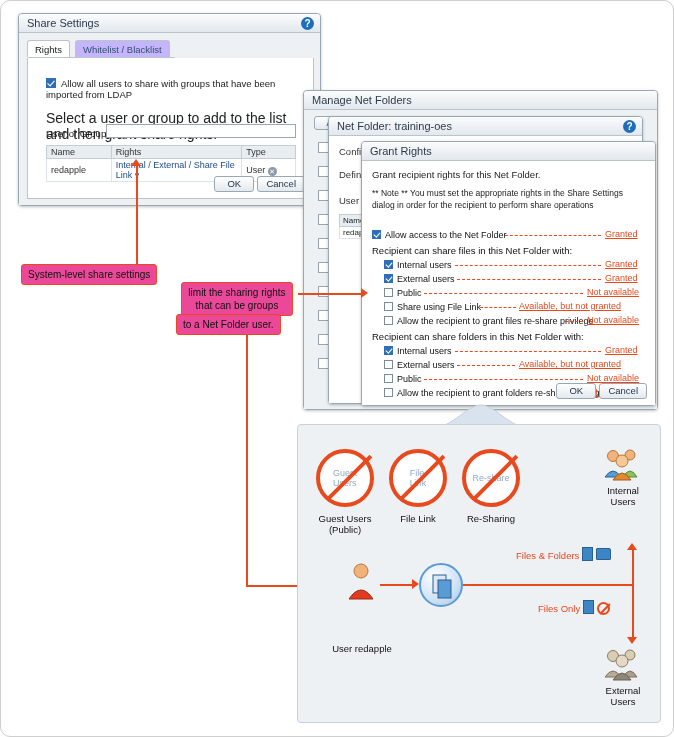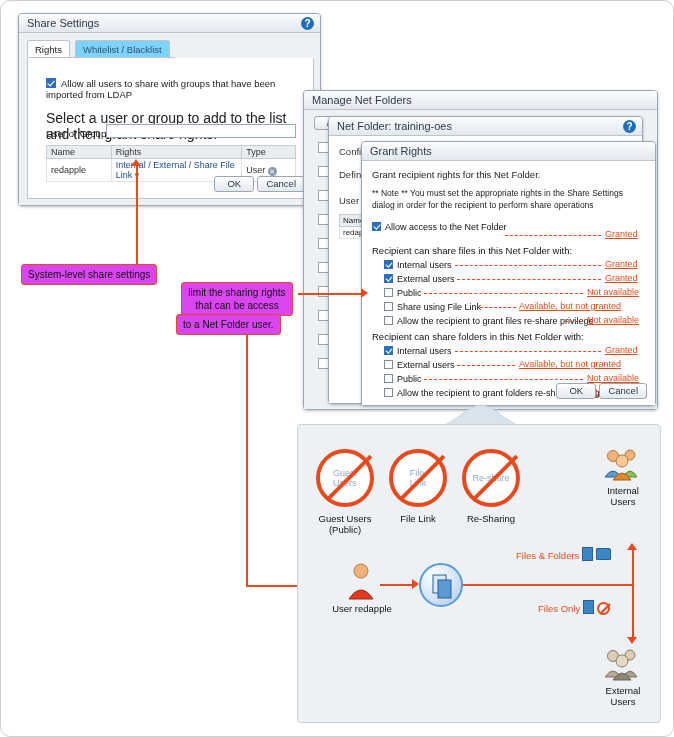--- a/index.html
+++ b/index.html
@@ -79,21 +79,21 @@
     right: 6px;
     height: 19px;
     border-bottom: 1px solid #b9c4cd;
   }
   .tab {
     display: inline-block;
     font-size: 9.5px;
     padding: 3px 7px 2px 7px;
     border: 1px solid #b9c4cd;
     border-bottom: none;
-    background: #7dd3fc;
+    background: #c4b5fd;
     color: #31506d;
     border-radius: 3px 3px 0 0;
     margin-right: 2px;
     position: relative;
     top: 1px;
   }
   .tab.active {
     background: #ffffff;
     color: #1a1a1a;
     top: 1px;
@@ -251,21 +251,21 @@
   
   .callout {
     position: absolute;
     font-size: 10px;
     color: #111;
     line-height: 13px;
     text-align: center;
   }
   .callout-box {
     border: 1px solid #e8491d;
-    background: #d946ef;
+    background: #ec4899;
     border-radius: 3px;
     padding: 3px 6px;
     display: inline-block;
   }
 
   
   .line-h { position: absolute; height: 0; border-top: 2px solid #e8491d; }
   .line-v { position: absolute; width: 0; border-left: 2px solid #e8491d; }
 
   
@@ -379,20 +379,21 @@
     border-radius: 50%;
     background: radial-gradient(circle at 35% 30%, #ffffff, #cfe2f5 60%, #9dc3e6);
     border: 2px solid #5b9bd5;
     box-sizing: border-box;
   }
   .center-label {
     position: absolute;
     font-size: 9.5px;
     text-align: center;
     color: #111;
+    margin-top: 40px;
   }
 </style>
 </head>
 <body>
 
 <div id="page">
 
   <div class="dialog" id="share-settings">
     <div class="dlg-title">
       <span>Share Settings</span>
@@ -484,21 +485,21 @@
 
   <div class="dialog" id="grant-rights">
     <div class="dlg-title">
       <span>Grant Rights</span>
     </div>
     <div class="dlg-body">
 
       <div class="gr-text gr-note" style="font-size:8.5px;">** Note ** You must set the appropriate rights in the Share Settings dialog in order for the recipient to perform share operations</div>
       <div class="gr-text gr-head">Grant recipient rights for this Net Folder.</div>
 
-      <div class="gr-item" style="left:10px; top:61px;text-align:center;">
+      <div class="gr-item" style="left:10px; top:69px;text-align:center;">
         <span class="chk small checked"></span><span>Allow access to the Net Folder</span>
       </div>
       <div class="gr-dash" style="left:143px; top:74px; width:96px;"></div>
       <div class="gr-status" style="left:243px; top:68px;">Granted</div>
 
       <div class="gr-section" style="top:84px;">Recipient can share files in this Net Folder with:</div>
 
       <div class="gr-item" style="left:22px; top:99px;">
         <span class="chk small checked"></span><span>Internal users</span>
       </div>
@@ -564,21 +565,21 @@
 
   <div class="callout" style="left:20px; top:263px;">
     <span class="callout-box">System-level share settings</span>
   </div>
 
   <div class="line-v" style="left:135px; top:165px; height:98px;"></div>
   <div class="arrowhead-u" style="left:130px; top:158px;"></div>
 
   <div class="callout" style="left:175px; top:268px; width:122px; white-space:pre-line;">
     <span class="callout-box" style="text-align:center;">limit the sharing rights
-that can be access</span>
+that can be groups</span>
   </div>
   <div class="line-h" style="left:297px; top:292px; width:65px;"></div>
   <div class="arrowhead-r" style="left:360px; top:287px;"></div>
 
   <div class="callout" style="left:175px; top:313px;">
     <span class="callout-box">to a Net Folder user.</span>
   </div>
   <div class="line-v" style="left:245px; top:333px; height:252px;"></div>
   <div class="line-h" style="left:245px; top:584px; width:95px;"></div>
   <div class="arrowhead-r" style="left:338px; top:579px;"></div>

